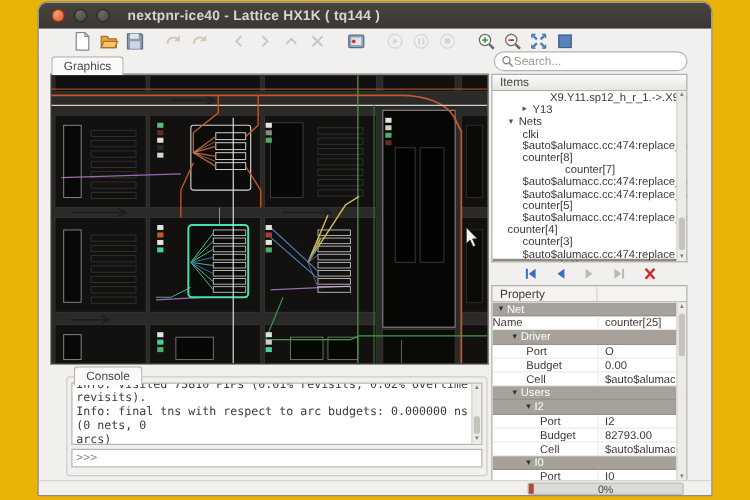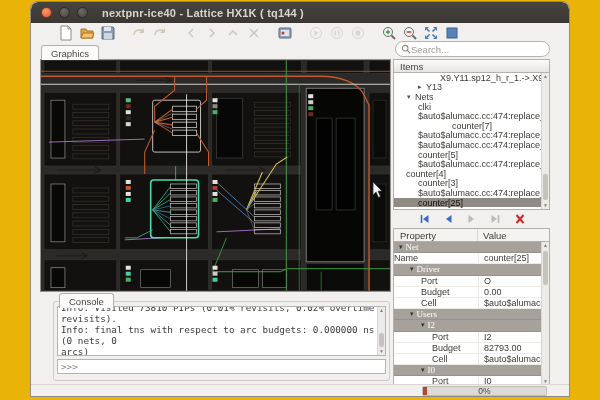--- a/index.html
+++ b/index.html
@@ -56,30 +56,30 @@
   .irow { height:9.6px; font-size:9px; color:#3c3a36; white-space:nowrap; display:flex; align-items:center; }
   .irow .tw { width:8px; font-size:7px; color:#55534e; display:inline-block; }
   .irow.sel { background:#8f8b84; color:#14120e; }
   
   .navrow { position:absolute; left:362px; top:208px; width:157px; height:18px;
             display:flex; align-items:center; justify-content:center; gap:11px; }
   .navb { width:13px; height:13px; display:flex; align-items:center; justify-content:center; }
   
   .prop-header { position:absolute; left:362px; top:226px; width:157px; height:14px;
                  background:#f4f3f1; border:1px solid #b3b0ab; display:flex;
-                 font-size:9.5px; color:#3d3b37; }
+                 font-size:9.5px; color:#3d3b37;flex-direction:column; }
   .prop-header .c1 { width:84px; padding:1px 0 0 6px; border-right:1px solid #d8d6d2; }
   .prop-header .c2 { padding:1px 0 12px 5px; }
   .prop-table { position:absolute; left:362px; top:240px; width:157px; height:144px; background:#ffffff;
                 border:1px solid #b3b0ab; border-top:none; overflow:hidden; }
   .prow { height:11.2px; font-size:9px; display:flex; align-items:center; border-bottom:1px solid #eceae7; }
   .prow .pc { width:84px; color:#3c3a36; overflow:hidden; white-space:nowrap; }
   .prow .vc { flex:1; color:#3c3a36; padding-left:5px; border-left:1px solid #eceae7; overflow:hidden; white-space:nowrap; }
   .prow.grp { background:#a6a29b; color:#ffffff; border-bottom:1px solid #96928b; }
-  .prow.grp .gl { font-size:9px; color:#fdfdfc;font-family:Liberation Serif, serif; }
+  .prow.grp .gl { font-size:9px; color:#fdfdfc; }
   .prow.grp .tw { font-size:7px; color:#33312d; margin-right:3px; }
   
   .statusbar { position:absolute; left:0; bottom:0; right:0; height:12px; background:#f1f0ee;
                border-top:1px solid #d8d6d2; }
   .progress { position:absolute; right:22px; top:1px; width:125px; height:10px; background:#dcdad6;
               border:1px solid #bfbdb8; border-radius:2px; }
   .progress .chunk { position:absolute; left:0; top:0; bottom:0; width:4px; background:#b5443a; }
   .progress .plabel { position:absolute; width:100%; text-align:center; font-size:8.5px; color:#45433e; top:-1px; }
 </style>
 </head>
@@ -404,20 +404,23 @@
         <div class="irow" style="padding-left: 13px;">
           <span class="tw">▾</span>
           <span>Nets</span>
         </div>
         <div class="irow" style="padding-left: 24px;">
           <span>clki</span>
         </div>
         <div class="irow" style="padding-left: 24px;">
           <span>$auto$alumacc.cc:474:replace_al...</span>
         </div>
+        <div class="irow" style="padding-left: 24px;">
+          <span>counter[8]</span>
+        </div>
         <div class="irow" style="padding-left: 24px; margin-left: 34px;">
           <span>counter[7]</span>
         </div>
         <div class="irow" style="padding-left: 24px;">
           <span>$auto$alumacc.cc:474:replace_al...</span>
         </div>
         <div class="irow" style="padding-left: 24px;">
           <span>$auto$alumacc.cc:474:replace_al...</span>
         </div>
         <div class="irow" style="padding-left: 24px;">

